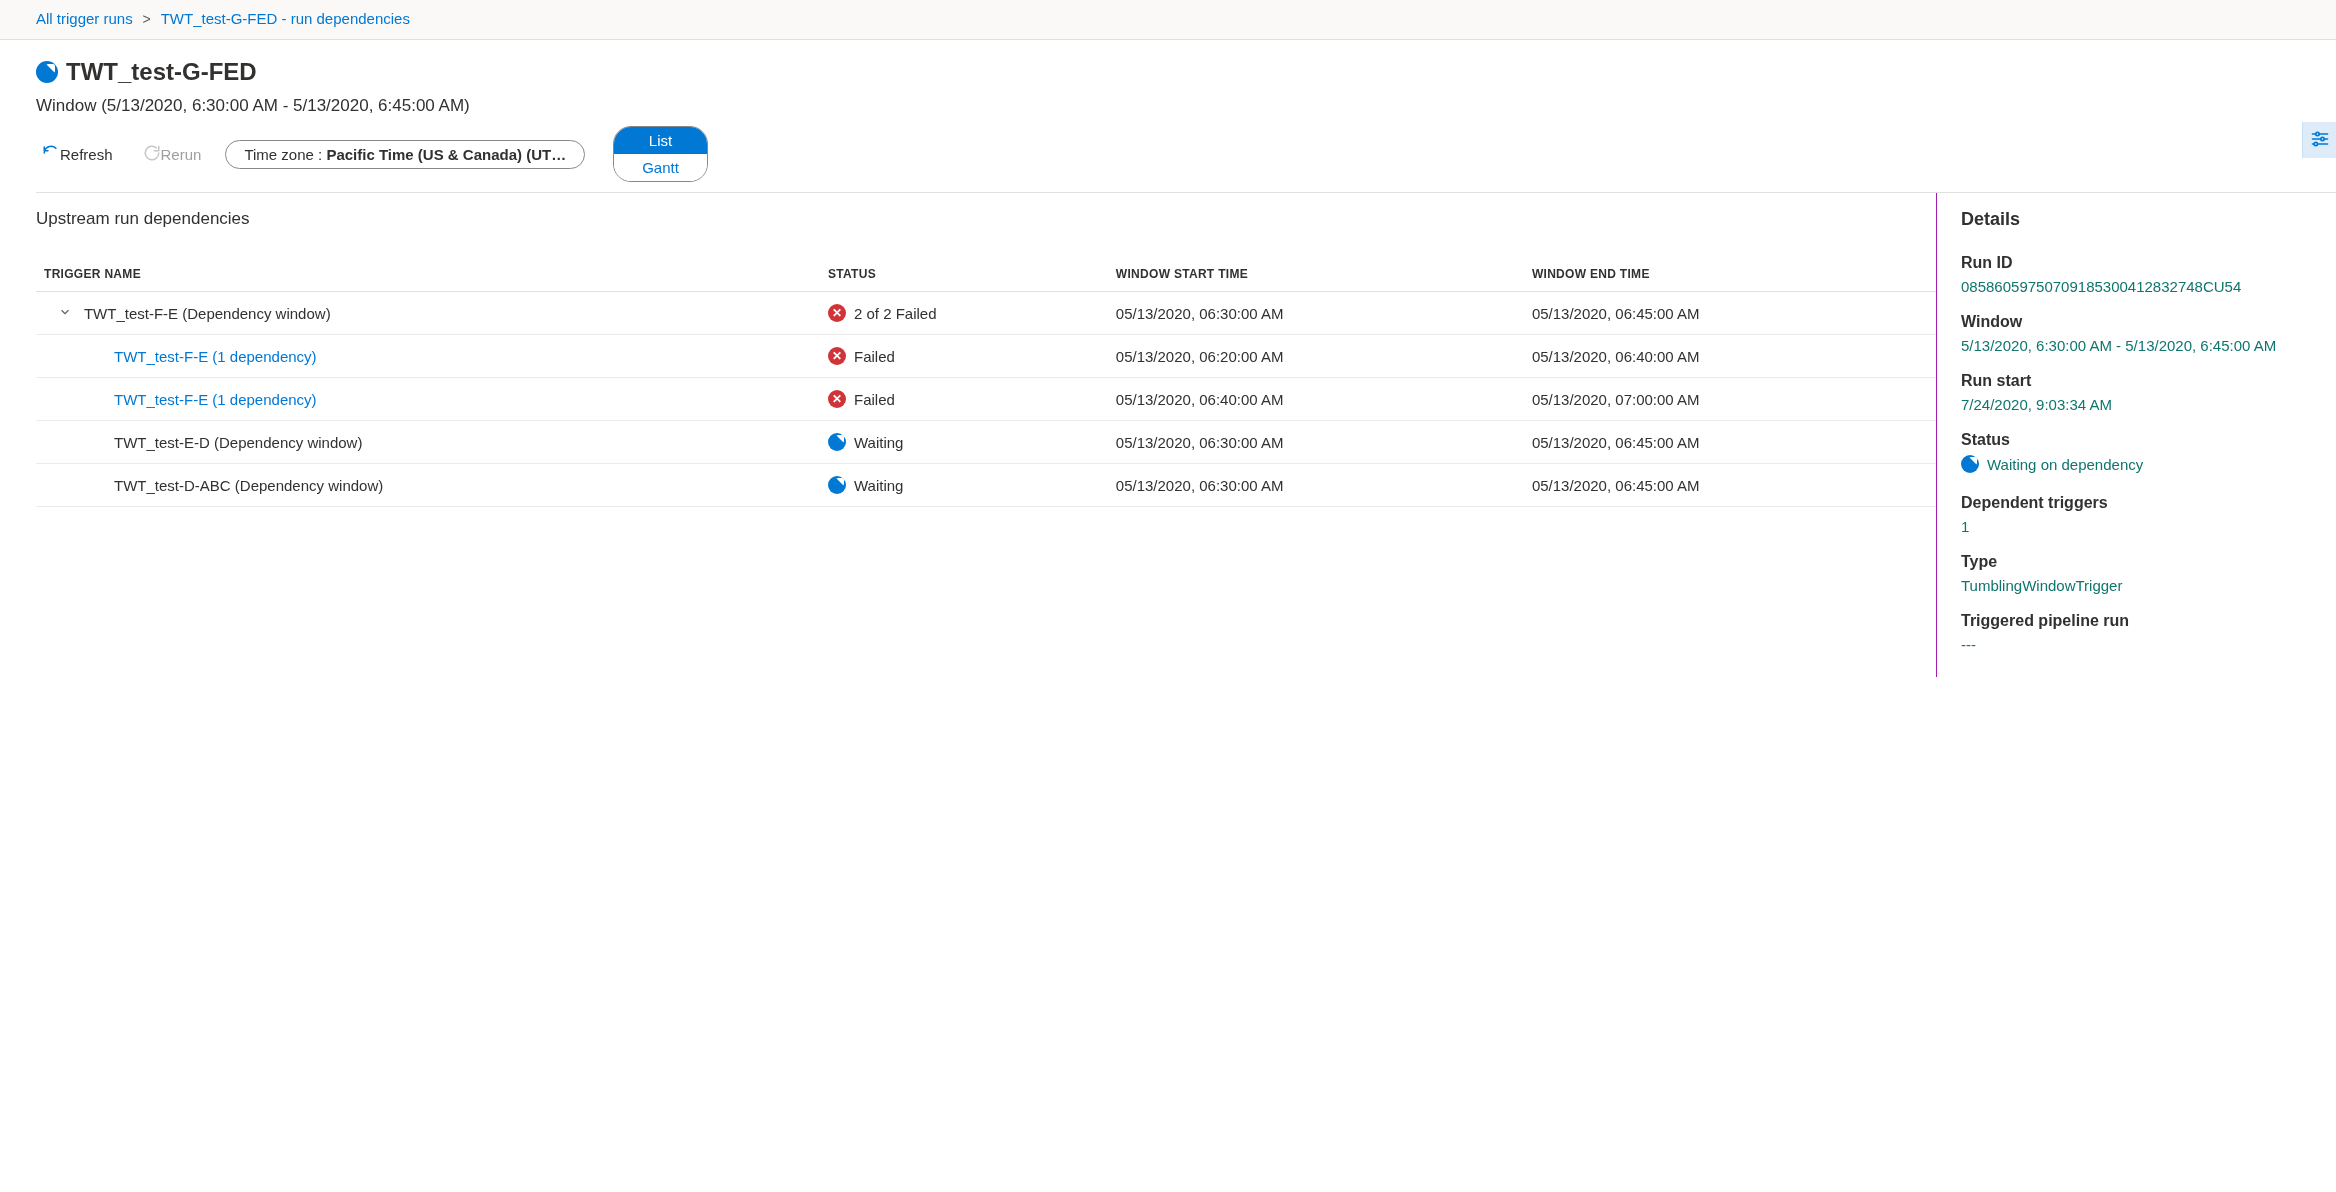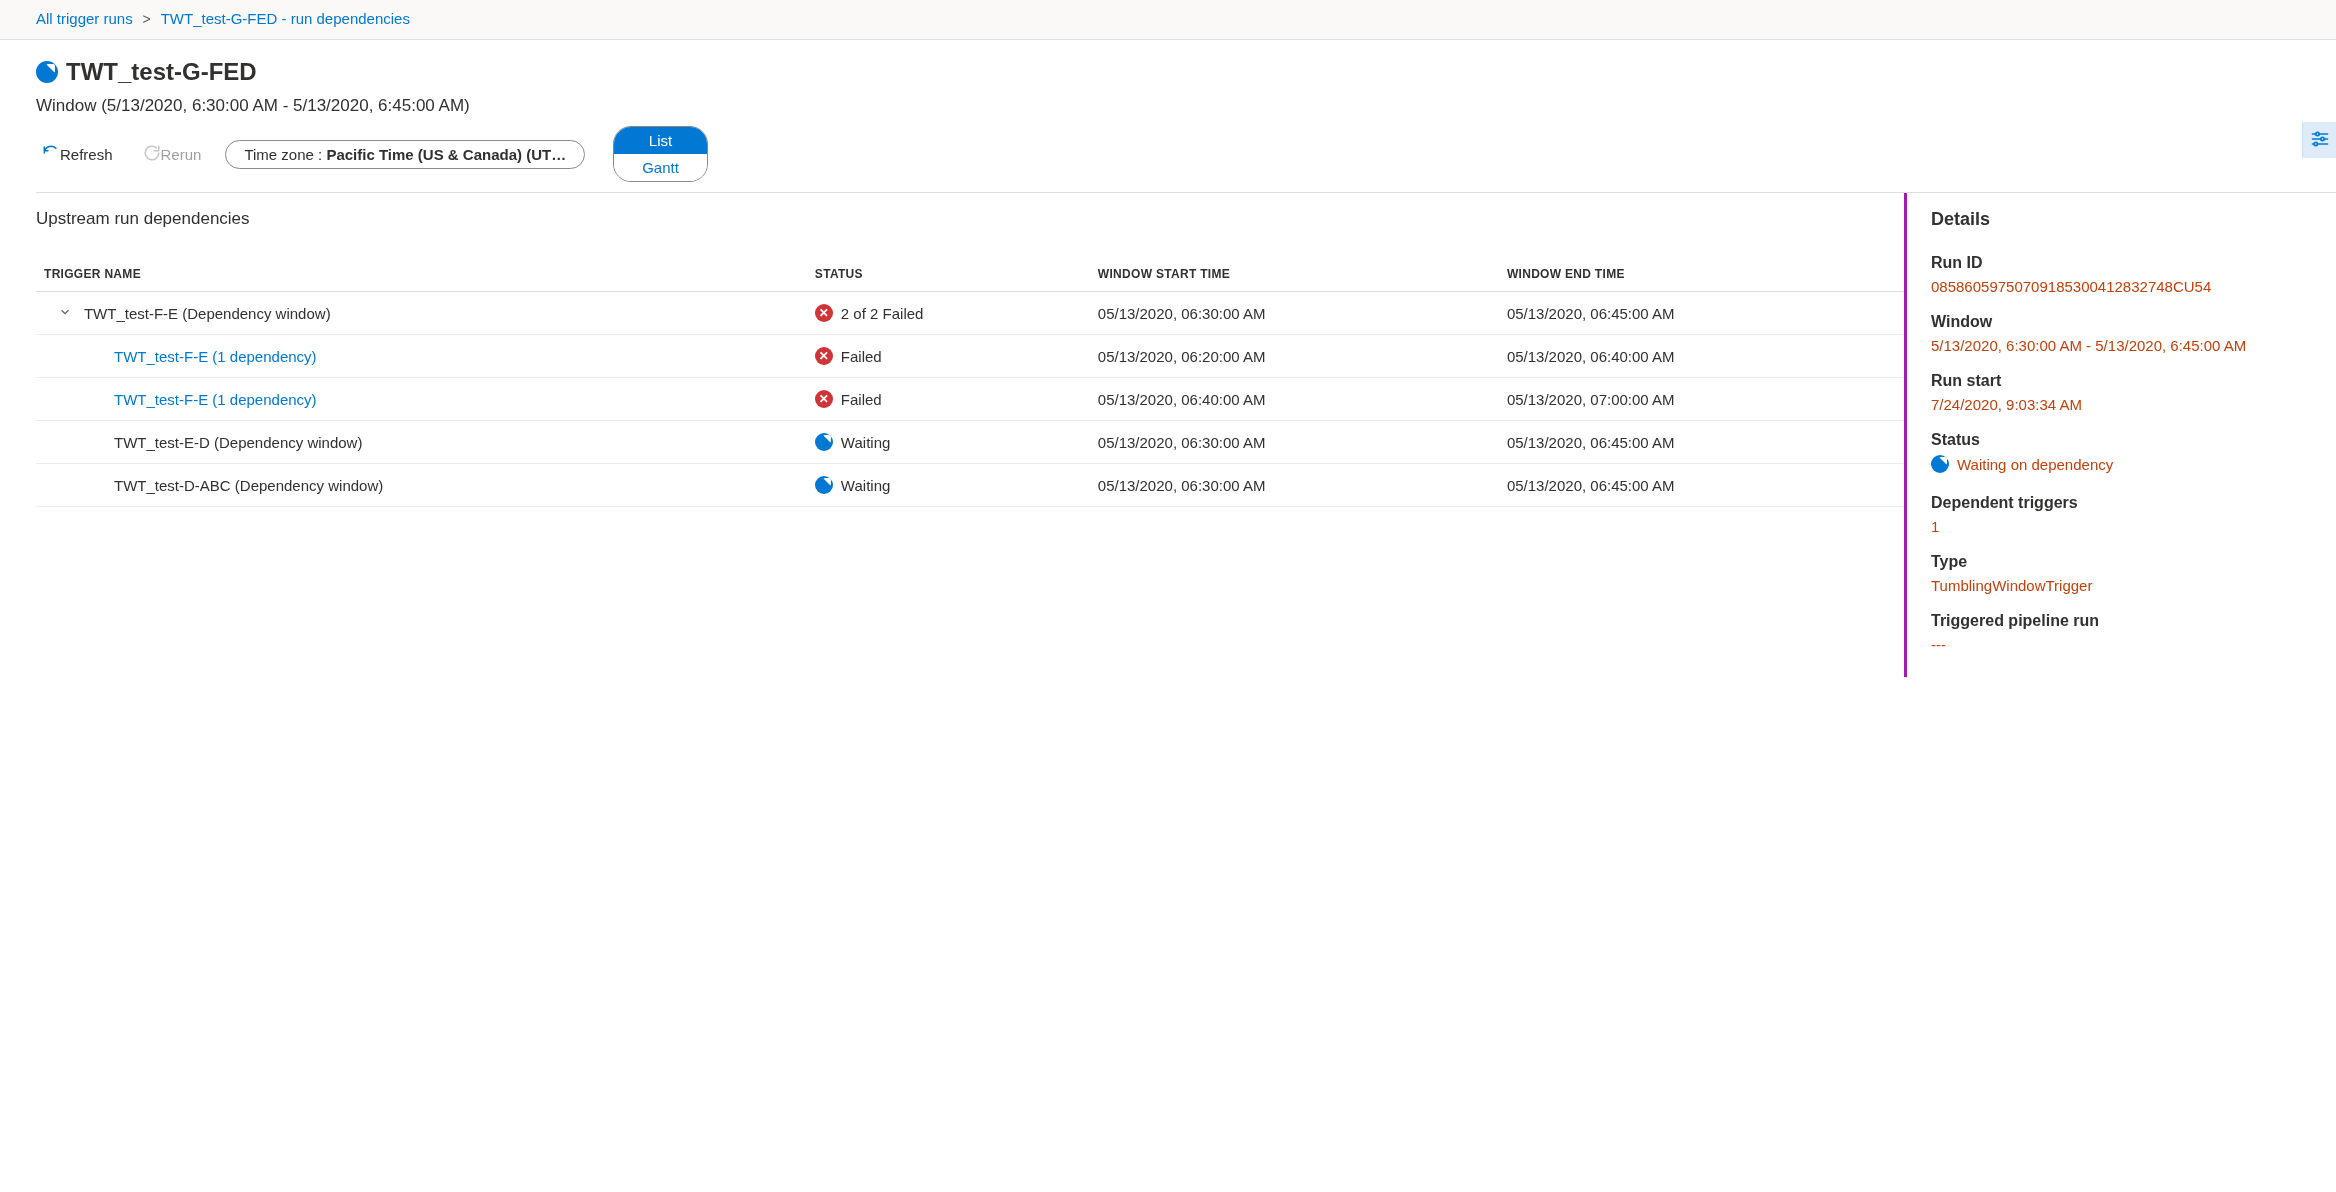--- a/index.html
+++ b/index.html
@@ -71,26 +71,26 @@
   table.dep td {
     font-size: 15px; padding: 12px 12px; border-bottom: 1px solid #edebe9;
     white-space: nowrap;
   }
   table.dep .col-name { padding-left: 8px; }
   .row-chevron { display:inline-flex; width:18px; margin-right:4px; color:#605e5c; }
   .indent-2 { display:inline-block; width: 70px; }
   .link { color: #0078d4; text-decoration: none; }
   .status-cell { display: flex; align-items: center; gap: 8px; }
   .right-pane {
-    width: 432px; border-left: 3px solid #a21caf;
+    width: 400px; border-left: 1px solid #a21caf;
     padding: 16px 24px 24px 24px;
   }
   .right-pane h2 { font-size: 18px; font-weight: 700; margin-bottom: 24px; }
   .detail-label { font-size: 16px; font-weight: 700; margin-top: 18px; }
-  .detail-value { font-size: 15px; color: #c2410c; margin-top: 6px; word-break: break-all; }
+  .detail-value { font-size: 15px; color: #0f766e; margin-top: 6px; word-break: break-all; }
   .status-inline { display: inline-flex; align-items: center; gap: 8px; }
 
   
   .icon-clock {
     width: 22px; height: 22px; border-radius: 50%; background: #0078d4; position: relative; flex:0 0 auto;
   }
   .icon-clock::before {
     content:""; position:absolute; right:3px; top:3px;
     width: 9px; height: 9px; background:#fff; border-radius: 2px 2px 2px 0;
     clip-path: polygon(0 0, 100% 0, 100% 100%);

